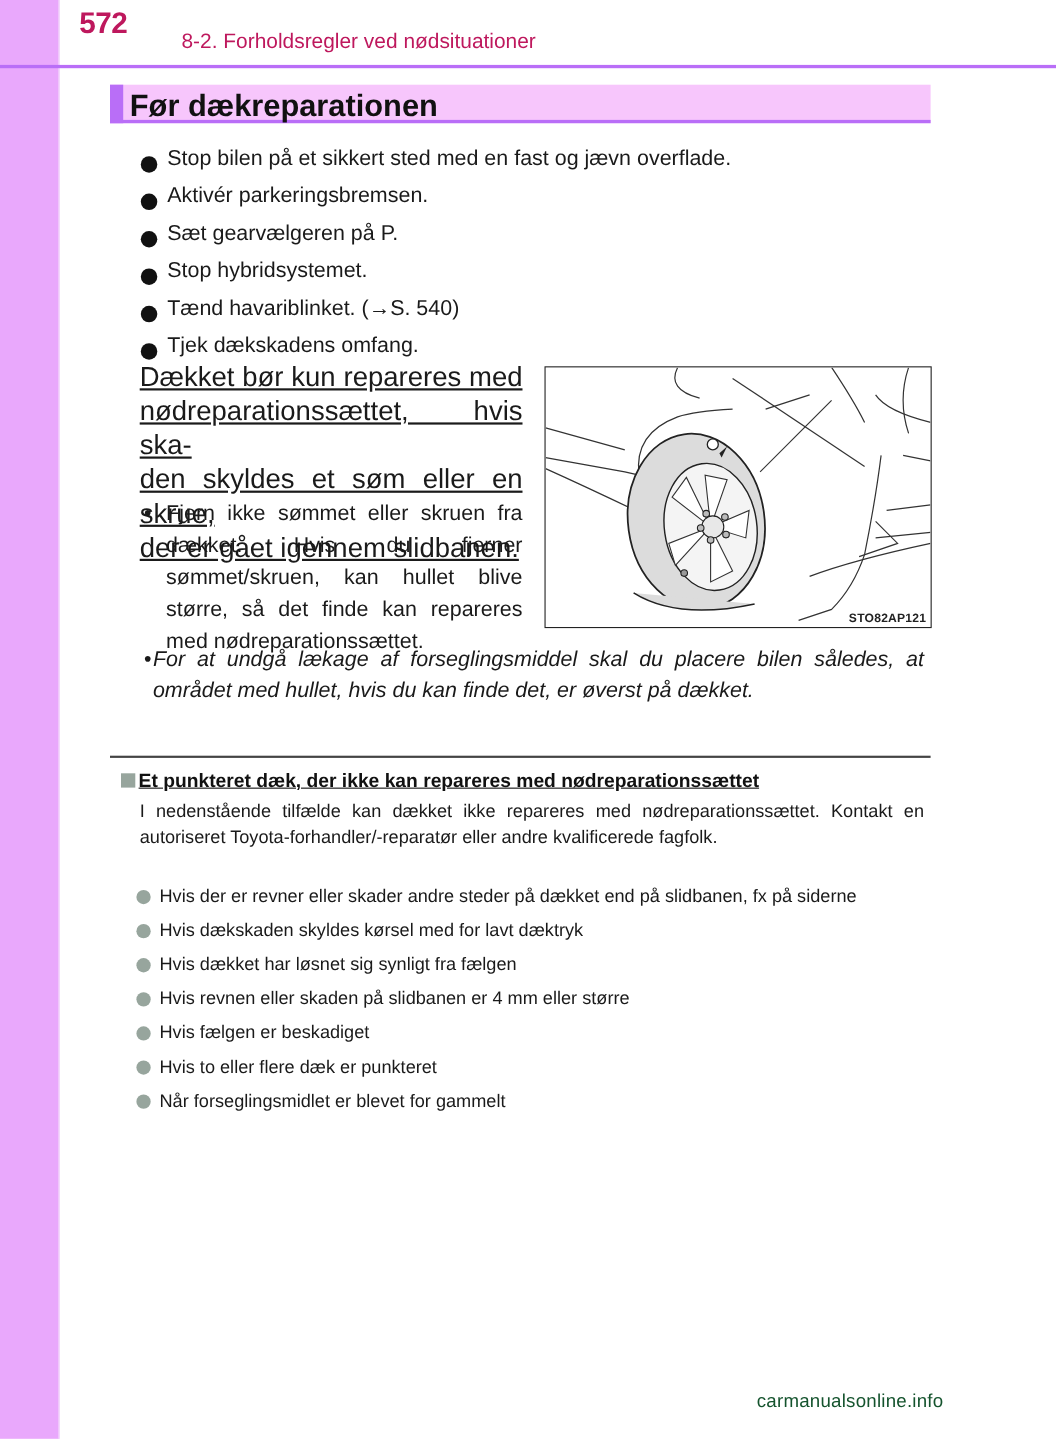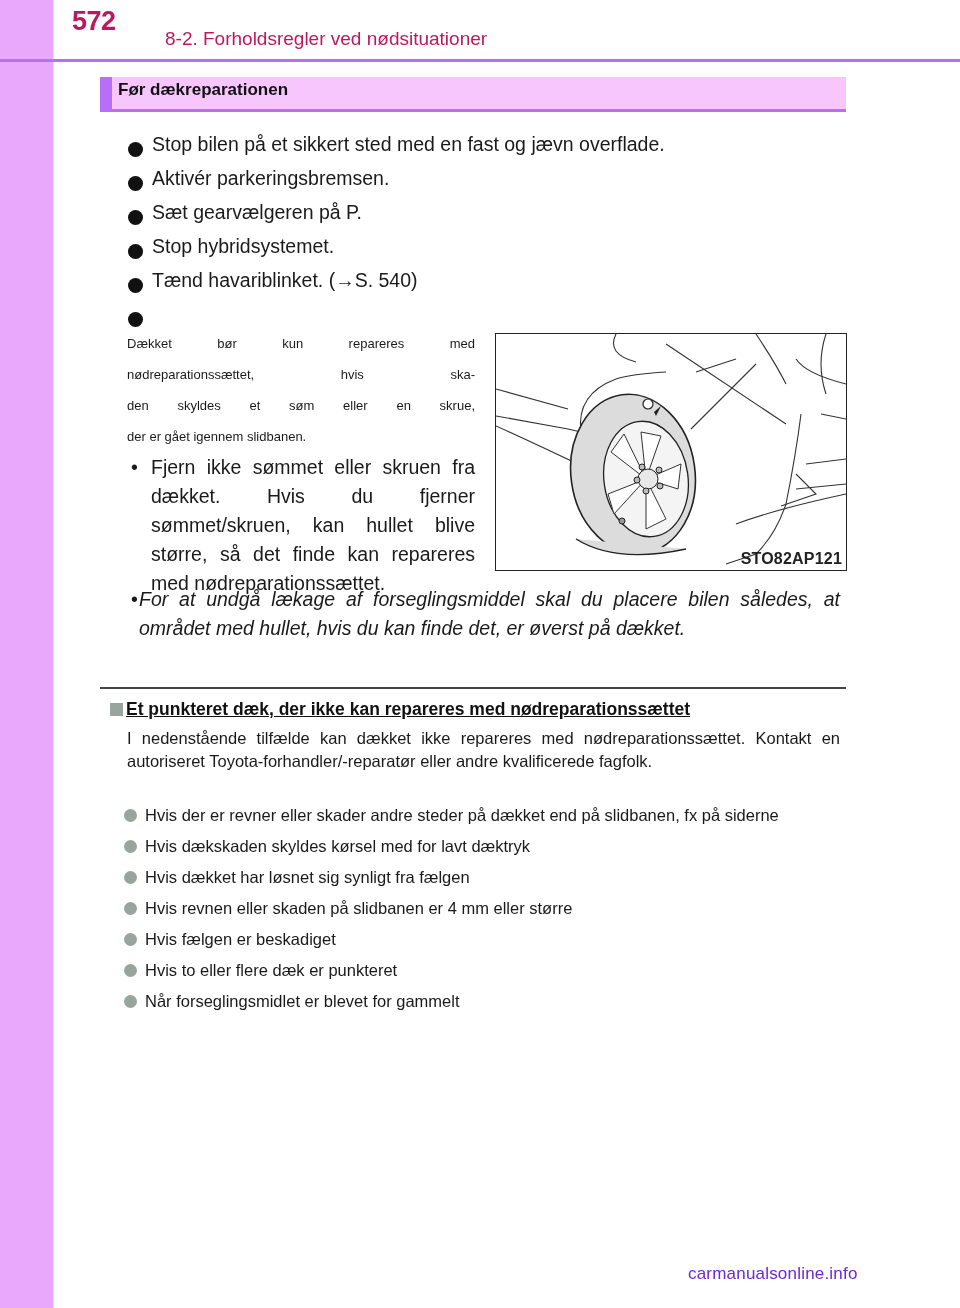--- a/index.html
+++ b/index.html
@@ -4,41 +4,41 @@
 <style>
   html, body { margin:0; padding:0; }
   body { width:960px; height:1308px; background:#ffffff; position:relative; overflow:hidden;
          font-family:"Liberation Sans", sans-serif; color:#1a1a1a; }
   .sidebar { position:absolute; left:0; top:0; width:53px; height:1308px; background:#e9a8fc; border-right:1px solid #f3d4fd; }
   .page-num { position:absolute; left:72px; top:6px; font-weight:bold; font-size:27px; letter-spacing:-0.5px; color:#be185d; }
   .chapter { position:absolute; left:165px; top:28px; font-size:19px; color:#be185d; }
   .header-rule { position:absolute; left:0; top:59px; width:960px; height:3px; background:#b96ef7; }
   .section-box { position:absolute; left:100px; top:77px; width:746px; height:32px; background:#f7c6fc; border-bottom:3px solid #b96ef7; }
   .section-box .bar { position:absolute; left:0; top:0; width:12px; height:35px; background:#b96ef7; }
-  .section-box .title { position:absolute; left:18px; top:3px; font-weight:bold; font-size:17px; color:#111; }
+  .section-box .title { position:absolute; left:18px; top:3px; font-weight:bold; font-size:28px; color:#111; }
   .steps { position:absolute; left:124px; top:123px; margin:0; padding:0; list-style:none; }
   .steps li { font-size:19.5px; height:34px; line-height:26px; display:flex; align-items:flex-end; white-space:nowrap; }
   .bullet-big { display:inline-block; width:15px; height:15px; border-radius:50%; background:#111; margin:6px 9px 0 4px; flex:none; }
-  .para { position:absolute; left:127px; top:328px; width:348px; font-size:13px; line-height:31px; text-align:justify; margin:0; }
+  .para { position:absolute; left:127px; top:328px; width:348px; font-size:25px; line-height:31px; text-align:justify; margin:0;text-decoration:underline; }
   .sub1 { position:absolute; left:127px; top:453px; width:348px; font-size:19.5px; line-height:29px; text-align:justify; }
   .sub1 .dot, .sub2 .dot { position:absolute; left:0; top:0; width:22px; }
   .sub1 .txt { margin-left:24px; }
   .sub2 { position:absolute; left:127px; top:585px; width:713px; font-size:19.5px; line-height:29px; text-align:justify; }
   .sub2 .txt { margin-left:12px;font-style:italic; }
   .figure { position:absolute; left:495px; top:333px; width:350px; height:236px; border:1px solid #222; background:#fff; overflow:hidden; }
   .figure svg { position:absolute; left:0; top:0; }
-  .fig-code { position:absolute; right:4px; bottom:2px; font-size:16px; font-weight:bold; color:#222; letter-spacing:0.2px; }
+  .fig-code { position:absolute; right:4px; bottom:2px; font-size:11px; font-weight:bold; color:#222; letter-spacing:0.2px; }
   .rule2 { position:absolute; left:100px; top:687px; width:746px; height:2px; background:#444; }
   .h2 { position:absolute; left:110px; top:699px; font-size:17.5px; font-weight:bold; color:#111; display:flex; align-items:center; white-space:nowrap;text-decoration:underline; }
   .h2 .sq { display:inline-block; width:13px; height:13px; background:#97a59d; margin-right:3px; }
   .intro { position:absolute; left:127px; top:727px; width:713px; font-size:16.5px; line-height:23px; text-align:justify; margin:0; }
   .conds { position:absolute; left:124px; top:804px; width:722px; margin:0; padding:0; list-style:none; font-size:16.5px; line-height:23px; }
   .conds li { position:relative; padding-left:21px; margin-bottom:8px; text-align:justify; }
   .conds li .gdot { position:absolute; left:0; top:5px; width:13px; height:13px; border-radius:50%; background:#97a59d; }
-  .watermark { position:absolute; left:688px; top:1264px; font-size:17px; color:#6d28d9; letter-spacing:0.2px; }
+  .watermark { position:absolute; left:688px; top:1264px; font-size:17px; color:#14532d; letter-spacing:0.2px; }
 </style>
 </head>
 <body>
 
 <div class="sidebar"></div>
 
 <div class="page-num">572</div>
 <div class="chapter">8-2. Forholdsregler ved nødsituationer</div>
 <div class="header-rule"></div>
 
@@ -63,20 +63,21 @@
   <li>
       <span class="bullet-big"></span>
       <span>Stop hybridsystemet.</span>
     </li>
   <li>
       <span class="bullet-big"></span>
       <span>Tænd havariblinket. (→S. 540)</span>
     </li>
   <li>
       <span class="bullet-big"></span>
+      <span>Tjek dækskadens omfang.</span>
     </li>
 </ul>
 
 <div class="para">
   <div style="text-align:justify;text-align-last:justify;">Dækket bør kun repareres med</div>
   <div style="text-align:justify;text-align-last:justify;">nødreparationssættet, hvis ska-</div>
   <div style="text-align:justify;text-align-last:justify;">den skyldes et søm eller en skrue,</div>
   <div>der er gået igennem slidbanen.</div>
 </div>
 

